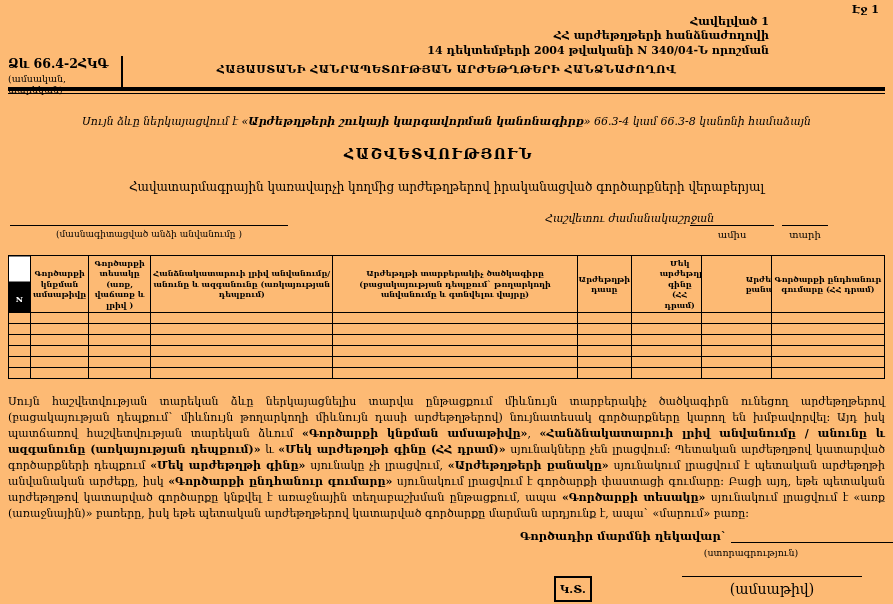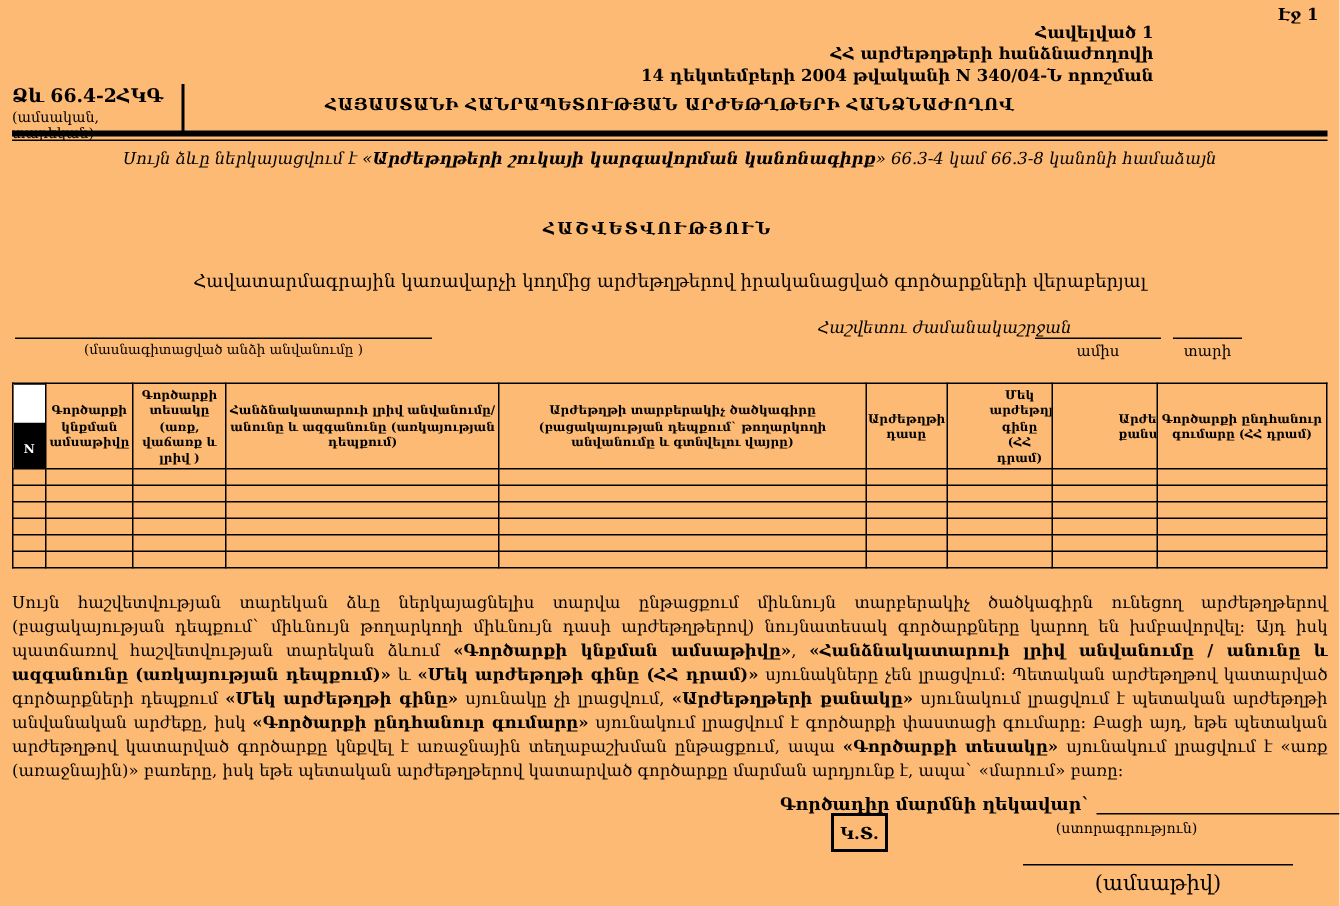--- a/index.html
+++ b/index.html
@@ -12,23 +12,23 @@
   .page-number { position:absolute; top:3px; right:14px; font-size:11px; font-weight:bold; }
   .appendix { position:absolute; top:15px; right:124px; text-align:right; font-size:11px; font-weight:bold; line-height:1.3; }
   
   .form-code { position:absolute; top:56px; left:8px; width:112px; text-align:left; }
   .form-code .code { font-size:12.5px; font-weight:bold; }
   .form-code .periodicity { font-size:9.5px; margin-top:2px; }
   .vline { position:absolute; top:56px; left:121px; width:2px; height:34px; background:#000; }
   .org-title { position:absolute; top:63px; left:130px; right:130px; text-align:center; font-size:11px; font-weight:bold; letter-spacing:.4px; }
   .rule-thick { position:absolute; top:87px; left:8px; right:8px; height:4px; background:#000; }
   .rule-thin  { position:absolute; top:93px; left:8px; right:8px; height:1px; background:#000; }
-  .reg-note { position:absolute; top:99px; left:0; right:0; text-align:center; font-style:italic; font-size:11px; }
+  .reg-note { position:absolute; top:115px; left:0; right:0; text-align:center; font-style:italic; font-size:11px; }
   
-  .report-title { position:absolute; top:146px; left:0; right:16px; text-align:center; font-size:11px; font-weight:bold; letter-spacing:1.5px; }
+  .report-title { position:absolute; top:146px; left:0; right:16px; text-align:center; font-size:14px; font-weight:bold; letter-spacing:1.5px; }
   .report-subtitle { position:absolute; top:180px; left:0; right:0; text-align:center; font-size:12px; }
   
   .entity-line { position:absolute; top:210px; left:10px; width:278px; height:16px; border-bottom:1px solid #000; }
   .entity-caption { position:absolute; top:229px; left:10px; width:278px; text-align:center; font-size:9px; }
   .period-label { position:absolute; top:212px; left:545px; font-size:11px;font-style:italic; }
   .blank-month { position:absolute; top:210px; left:690px; width:84px; height:16px; border-bottom:1px solid #000; }
   .blank-year  { position:absolute; top:210px; left:782px; width:46px; height:16px; border-bottom:1px solid #000; }
   .month-caption { position:absolute; top:229px; left:690px; width:84px; text-align:center; font-size:10px; }
   .year-caption  { position:absolute; top:229px; left:782px; width:46px; text-align:center; font-size:10px; }
   
@@ -40,21 +40,21 @@
   .tx-table .c0 { width:22px; } .tx-table .c1 { width:58px; } .tx-table .c2 { width:62px; }
   .tx-table .c3 { width:182px; } .tx-table .c4 { width:244px; } .tx-table .c5 { width:54px; }
   .tx-table .c6 { width:70px;padding-left:28px; } .tx-table .c7 { width:70px;padding-left:44px; } .tx-table .c8 { width:113px; }
   
   .note { position:absolute; top:394px; left:8px; width:877px; font-size:11px; line-height:1.45; text-align:justify; }
   
   .sig-row { position:absolute; top:529px; left:488px; width:374px; display:flex; align-items:flex-end;margin-left:32px; }
   .sig-row .label { font-size:11.5px; font-weight:bold; white-space:nowrap; }
   .sig-line { flex:1; border-bottom:1px solid #000; height:14px; margin-left:4px; }
   .sig-caption { position:absolute; top:547px; left:640px; width:222px; text-align:center; font-size:9.5px; }
-  .seal-box { position:absolute; top:542px; left:554px; width:38px; height:26px; border:2px solid #000; display:flex; align-items:center; justify-content:center; font-size:11px; font-weight:bold; }
+  .seal-box { position:absolute; top:576px; left:554px; width:38px; height:26px; border:2px solid #000; display:flex; align-items:center; justify-content:center; font-size:11px; font-weight:bold; }
   .date-line { position:absolute; top:563px; left:682px; width:180px; height:14px; border-bottom:1px solid #000; }
   .date-caption { position:absolute; top:581px; left:682px; width:180px; text-align:center; font-size:14px; }
 </style>
 </head>
 <body>
 
 <div class="page">
 
   <div class="page-number">Էջ 1</div>
 

